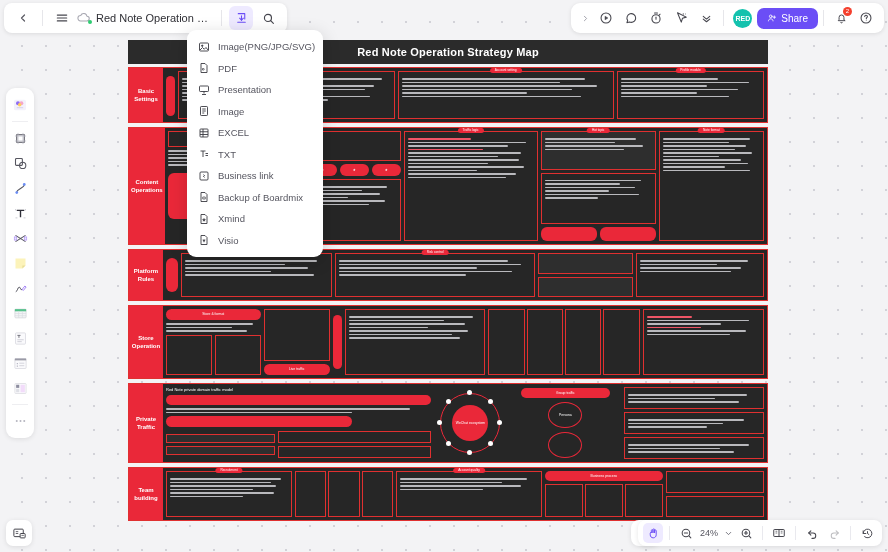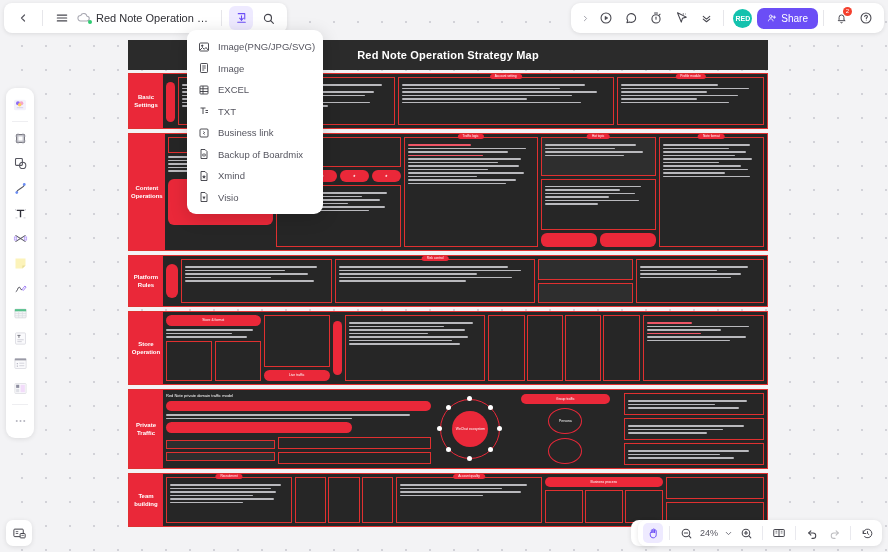--- a/index.html
+++ b/index.html
@@ -20,21 +20,21 @@
     background-position: 10px 10px;
   }
 
   
   #board {
     position: absolute;
     left: 128px; top: 40px;
     width: 640px; height: 472px;
   }
   .board-title {
-    height: 30px; background: #2b2b2b;
+    height: 24px; background: #2b2b2b;
     display: flex; align-items: center; justify-content: center;
     color: #ffffff; font-size: 11px; font-weight: bold;
     letter-spacing: .2px;
   }
   .board-rows { display: flex; flex-direction: column; gap: 4px; margin-top: 3px; }
   .board-row {
     display: flex; border: 1px solid #e03030; background: #262626;
     overflow: hidden;
   }
   .row-label {
@@ -594,20 +594,39 @@
             <rect x="3" y="4" width="18" height="16" rx="2"></rect>
             <circle cx="8.5" cy="9.5" r="1.4" fill="#3a3a42"></circle>
             <path d="M4 18l5-5 3.5 3.5L16 13l4 5"></path>
           </svg>
         </span>
       <span class="menu-lb">Image(PNG/JPG/SVG)</span>
     </div>
     <div class="menu-item">
       <span class="menu-ico">
           <svg width="12" height="12" viewBox="0 0 24 24" fill="none" stroke="#3a3a42" stroke-width="1.8">
+            <path d="M6 3h8l4 4v14H6z"></path>
+            <path d="M9 13h2a1.4 1.4 0 0 1 0 3H9v-3z" stroke-width="1.4"></path>
+          </svg>
+        </span>
+      <span class="menu-lb">PDF</span>
+    </div>
+    <div class="menu-item">
+      <span class="menu-ico">
+          <svg width="12" height="12" viewBox="0 0 24 24" fill="none" stroke="#3a3a42" stroke-width="1.8">
+            <rect x="3" y="4" width="18" height="11" rx="1.5"></rect>
+            <path d="M12 15v4"></path>
+            <path d="M8 21h8"></path>
+          </svg>
+        </span>
+      <span class="menu-lb">Presentation</span>
+    </div>
+    <div class="menu-item">
+      <span class="menu-ico">
+          <svg width="12" height="12" viewBox="0 0 24 24" fill="none" stroke="#3a3a42" stroke-width="1.8">
             <rect x="5" y="3" width="14" height="18" rx="1.5"></rect>
             <line x1="8.5" y1="8" x2="15.5" y2="8"></line>
             <line x1="8.5" y1="12" x2="15.5" y2="12"></line>
             <line x1="8.5" y1="16" x2="12.5" y2="16"></line>
           </svg>
         </span>
       <span class="menu-lb">Image</span>
     </div>
     <div class="menu-item">
       <span class="menu-ico">

